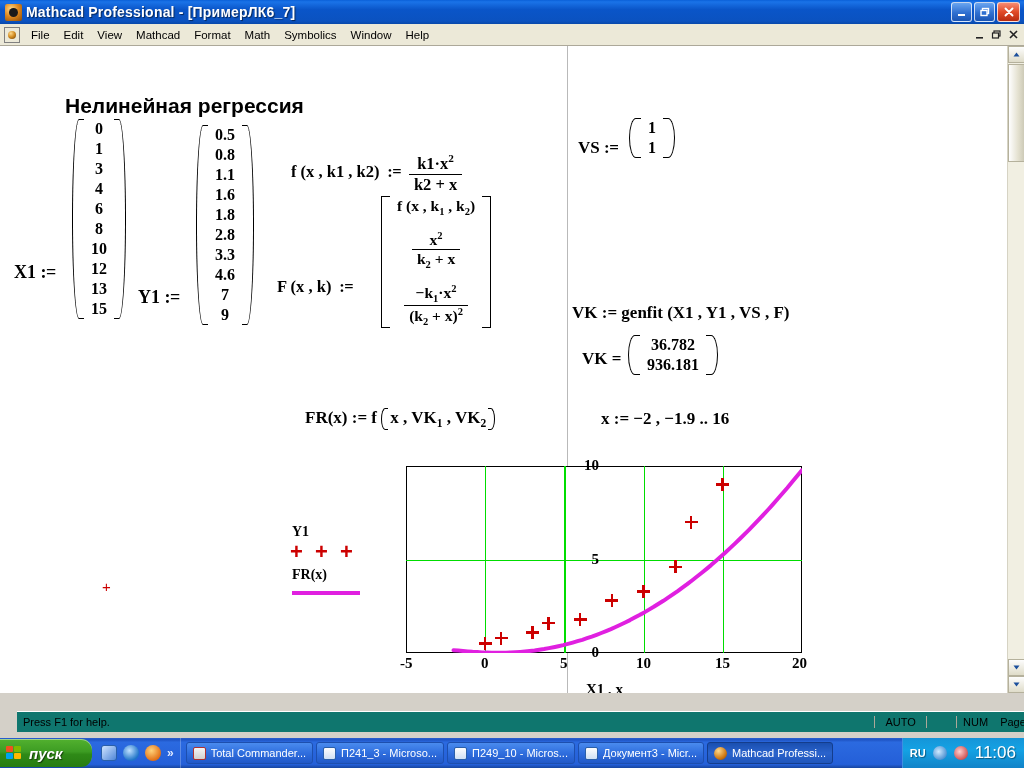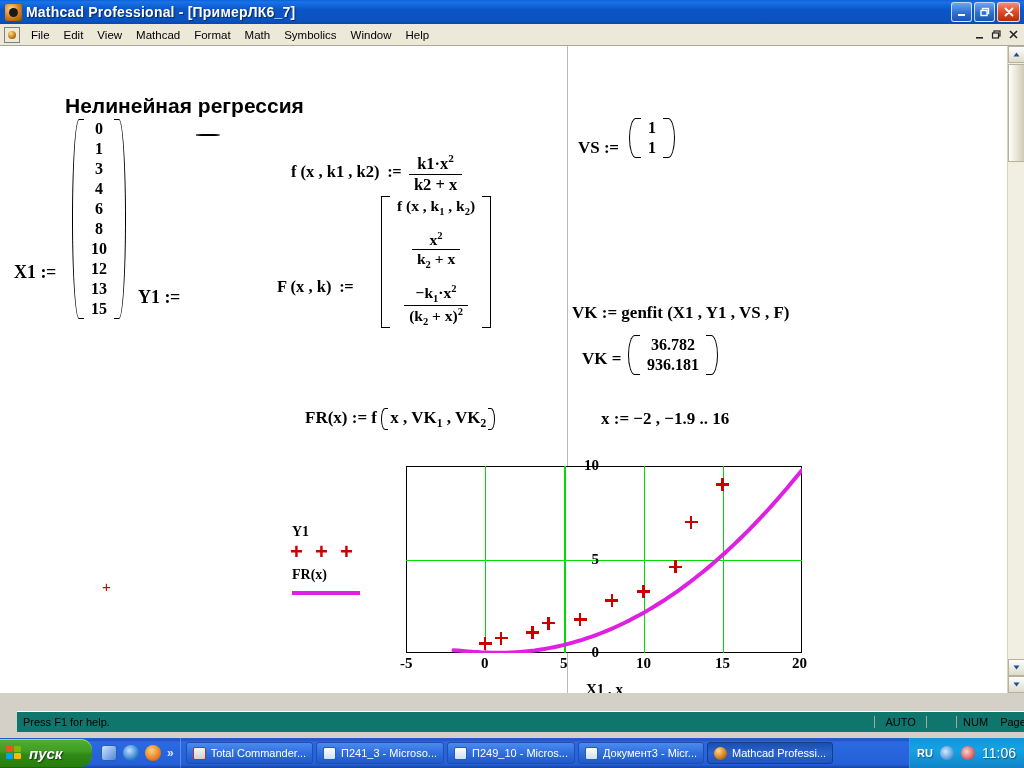--- a/index.html
+++ b/index.html
@@ -230,21 +230,21 @@
   .taskbtn.active{ background:linear-gradient(to bottom,#1a4fb0,#2a63cc 50%,#1f55bb); border-color:#143d8c; }
   .taskbtn .ti{ width:13px; height:13px; flex:none; border-radius:2px; }
   .taskbtn .tl{ overflow:hidden; text-overflow:ellipsis; }
   #tray{
     display:flex; align-items:center; gap:7px; height:30px; padding:0 8px 0 7px;
     background:linear-gradient(to bottom,#1595d8 0%,#14a2e4 40%,#1183c8 100%);
     border-left:1px solid #3f8fe0; margin-left:4px;
   }
   #tray .ru{ color:#fff; font-size:11px; font-weight:bold; text-shadow:1px 1px 1px rgba(0,0,0,.4); }
   #tray .tray-ico{ width:14px; height:14px; border-radius:50%; }
-  #tray .clock{ color:#fff; font-size:14px; text-shadow:1px 1px 1px rgba(0,0,0,.4); }
+  #tray .clock{ color:#fff; font-size:17px; text-shadow:1px 1px 1px rgba(0,0,0,.4); }
 </style>
 </head>
 <body>
 
 <div id="titlebar">
   <div class="tb-icon"></div>
   <div class="tb-title">Mathcad Professional - [ПримерЛК6_7]</div>
   <div class="tb-btns">
     <div class="winbtn min">
       <svg width="9" height="9" viewBox="0 0 9 9">
@@ -326,20 +326,32 @@
       </span>
     </div>
 
     <div class="math" style="left:138px; top:241px; font-size:18px;">
       <span>Y1</span>
       <span class="assign">:=</span>
     </div>
     <div class="math" style="left:196px; top:79px; font-size:16px;">
       <span class="vec">
         <span class="paren l"></span>
+        <span class="col">
+          <div>0.5</div>
+          <div>0.8</div>
+          <div>1.1</div>
+          <div>1.6</div>
+          <div>1.8</div>
+          <div>2.8</div>
+          <div>3.3</div>
+          <div>4.6</div>
+          <div>7</div>
+          <div>9</div>
+        </span>
         <span class="paren r"></span>
       </span>
     </div>
 
     <div class="math" style="left:291px; top:106px; font-size:16.5px;">
       <span>f (x , k1 , k2)</span>
       <span class="assign">&nbsp;:=&nbsp;</span>
       <span class="frac">
         <span class="num"><span>k1·x</span><span class="sup">2</span></span>
         <span class="den">k2 + x</span>

